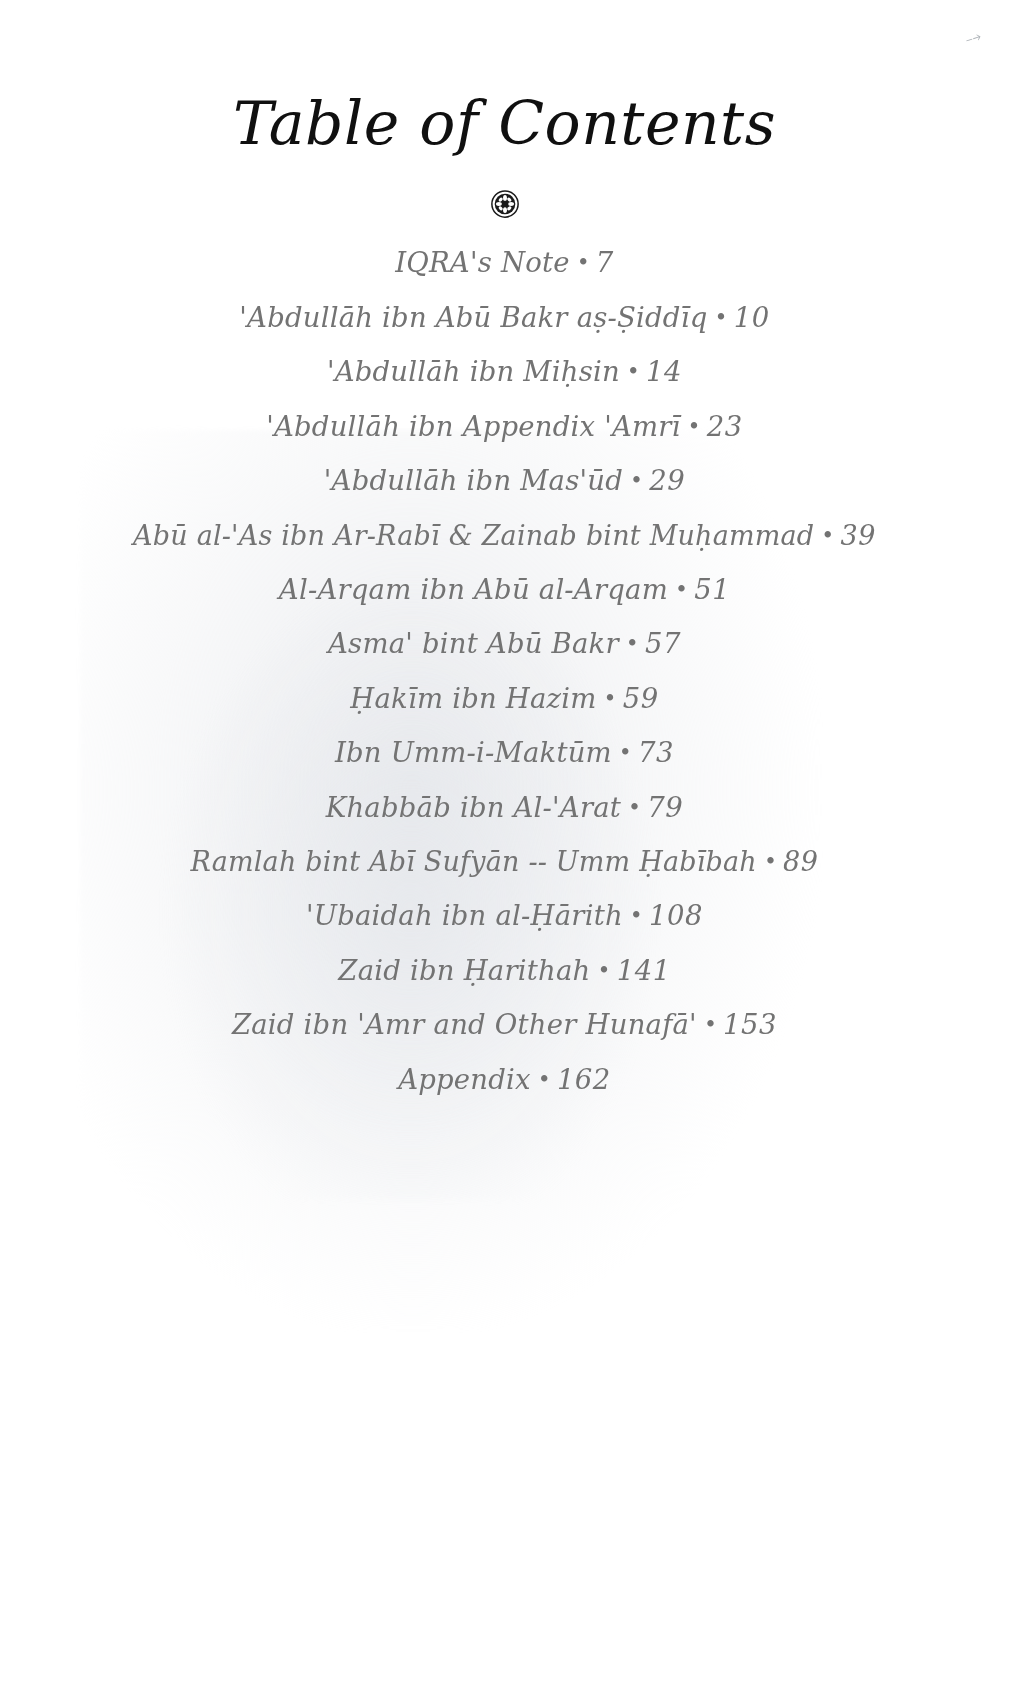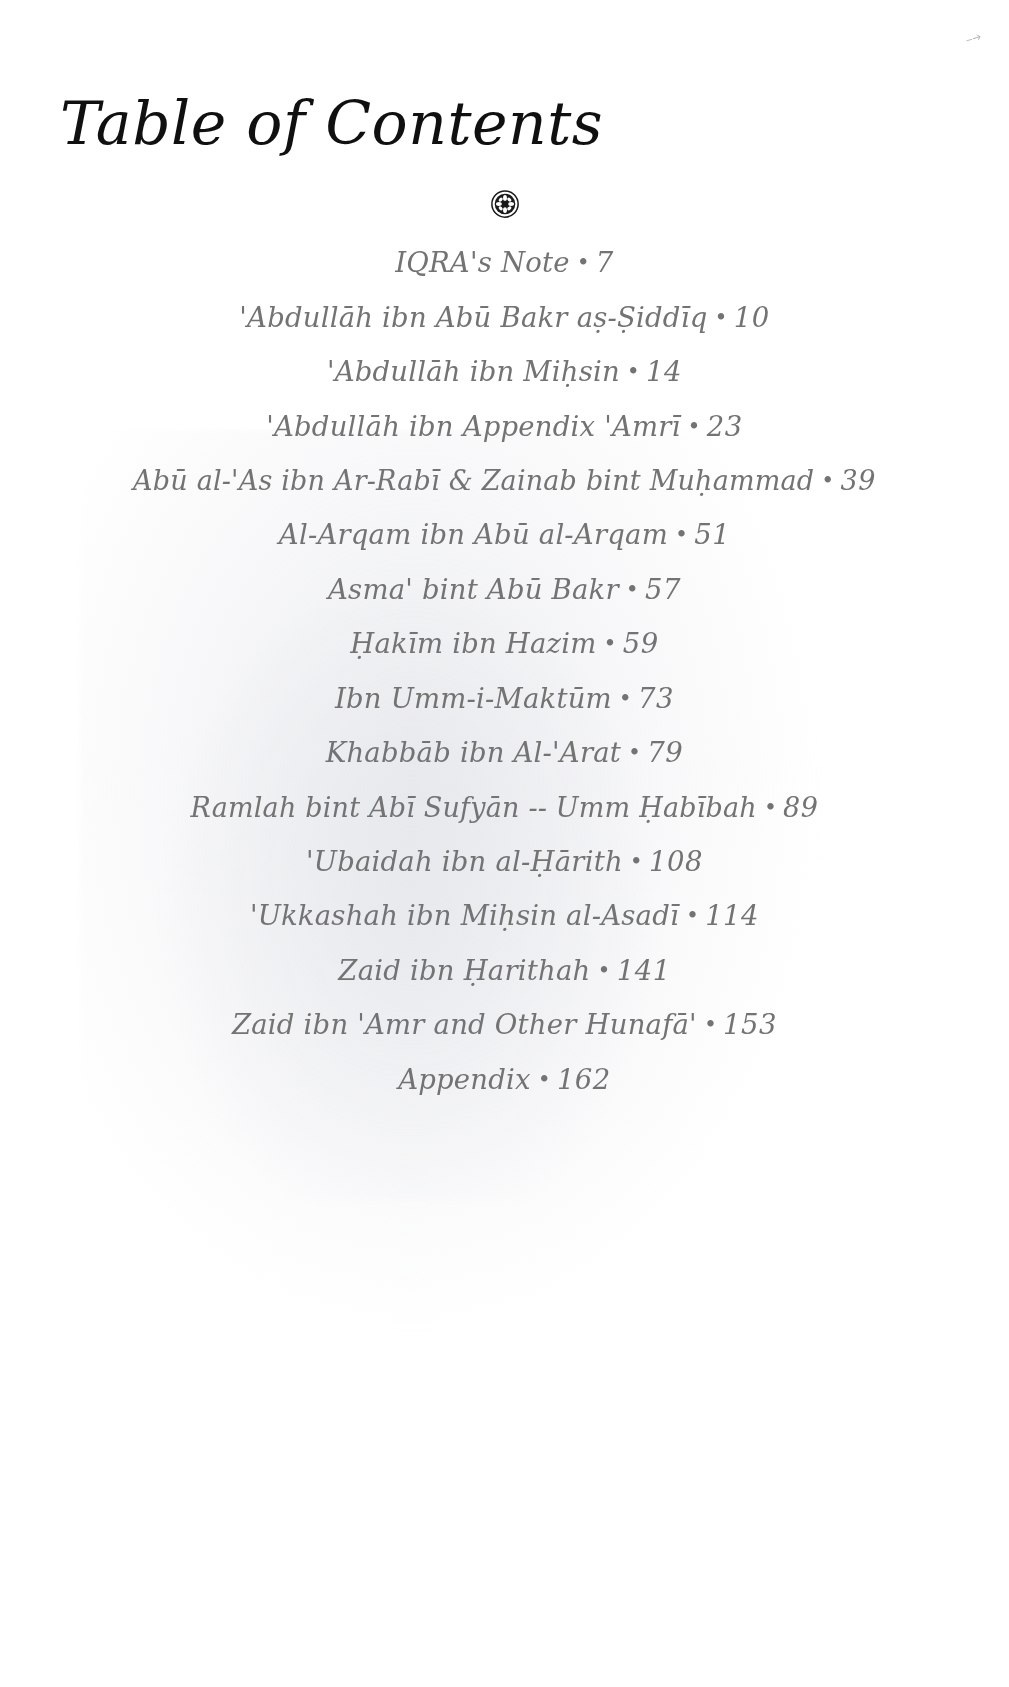--- a/index.html
+++ b/index.html
@@ -54,21 +54,21 @@
   .page {
     position: relative;
     z-index: 2;
     width: 1009px;
     height: 1687px;
     box-sizing: border-box;
     padding: 0 60px;
   }
 
   .title {
-    text-align: left;
+    text-align: center;
     font-family: "DejaVu Serif", serif;
     font-style: italic;
     font-weight: 400;
     font-size: 60px;
     letter-spacing: 0.5px;
     color: #101010;
     margin: 0;
     padding-top: 92px;
     line-height: 1.05;
   }
@@ -153,20 +153,23 @@
     </li>
 
     <li class="toc-entry">
       <span>'Abdullāh ibn Miḥsin</span><span class="sep">•</span><span class="pg">14</span>
     </li>
 
     <li class="toc-entry">
       <span>'Abdullāh ibn Appendix 'Amrī</span><span class="sep">•</span><span class="pg">23</span>
     </li>
 
+    <li class="toc-entry">
+      <span>'Abdullāh ibn Mas'ūd</span><span class="sep">•</span><span class="pg">29</span>
+    </li>
 
     <li class="toc-entry wide">
       <span>Abū al-'As ibn Ar-Rabī &amp; Zainab bint Muḥammad</span><span class="sep">•</span><span class="pg">39</span>
     </li>
 
     <li class="toc-entry">
       <span>Al-Arqam ibn Abū al-Arqam</span><span class="sep">•</span><span class="pg">51</span>
     </li>
 
     <li class="toc-entry">
@@ -187,23 +190,20 @@
 
     <li class="toc-entry wide">
       <span>Ramlah bint Abī Sufyān -- Umm Ḥabībah</span><span class="sep">•</span><span class="pg">89</span>
     </li>
 
 
     <li class="toc-entry">
       <span>'Ubaidah ibn al-Ḥārith</span><span class="sep">•</span><span class="pg">108</span>
     </li>
 
-    <li class="toc-entry">
-      <span>'Ukkashah ibn Miḥsin al-Asadī</span><span class="sep">•</span><span class="pg">114</span>
-    </li>
 
 
 
     <li class="toc-entry">
       <span>Zaid ibn Ḥarithah</span><span class="sep">•</span><span class="pg">141</span>
     </li>
 
     <li class="toc-entry">
       <span>Zaid ibn 'Amr and Other Hunafā'</span><span class="sep">•</span><span class="pg">153</span>
     </li>

